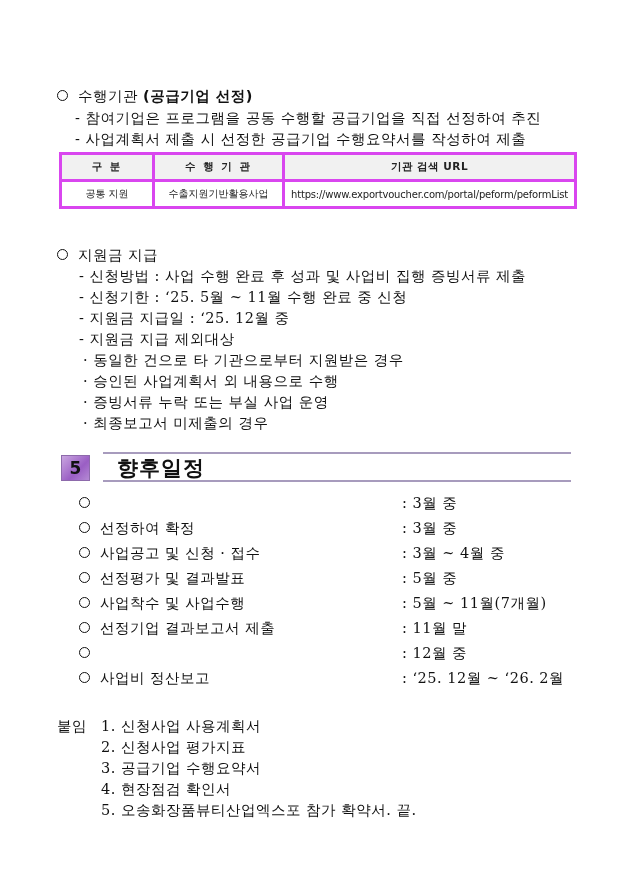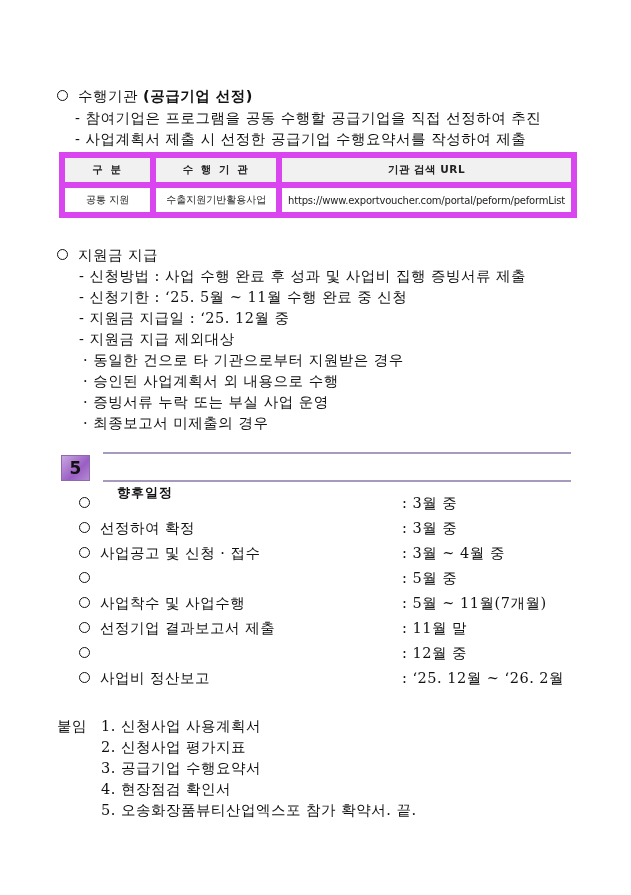--- a/index.html
+++ b/index.html
@@ -14,40 +14,40 @@
       display: inline-block; width: 9px; height: 9px; border: 1.6px solid #111;
       border-radius: 50%; vertical-align: middle; margin-right: 10px; position: relative; top: -2px;
     }
     .bold { font-weight: bold; }
 
     table.org {
       position: absolute; left: 59px; top: 152px; width: 518px;
       border-collapse: collapse; font-family: "DejaVu Sans", "Liberation Sans", sans-serif;
       font-size: 10px; color: #222;
     }
-    table.org th, table.org td { border: 6px solid #d946ef; padding: 0 6px; }
+    table.org th, table.org td { border: 3px solid #d946ef; padding: 0 6px; }
     table.org th { background: #f1f1f1; font-weight: bold; height: 24px; font-size: 10.5px; letter-spacing: 2px; }
     table.org td { height: 24px; }
     table.org tr.tall td { height: 38px; line-height: 15px; }
     table.org td.c { text-align: center; }
     table.org td.url { text-align: left; letter-spacing: -0.2px; }
     table.org th.url-h { letter-spacing: 0.5px; }
 
     .sec-num {
       position: absolute; left: 61px; top: 455px; width: 27px; height: 24px;
       background: linear-gradient(135deg, #c9a6e0 0%, #9a5ec4 60%, #b48ad4 100%);
       border: 1px solid #8d6aab;
       color: #111; font-family: "DejaVu Sans", "Liberation Sans", sans-serif;
       font-weight: bold; font-size: 17px; text-align: center; line-height: 24px;
     }
     .sec-rule-top { position: absolute; left: 103px; top: 452px; width: 468px; height: 2px; background: #a79bbd; }
     .sec-rule-bot { position: absolute; left: 103px; top: 480px; width: 468px; height: 2px; background: #a79bbd; }
     .sec-title {
-      position: absolute; left: 117px; top: 482px;
-      font-family: Liberation Mono, monospace; font-weight: bold; font-size: 13px; line-height: 24px;
+      position: absolute; left: 117px; top: 456px;
+      font-family: Liberation Serif, serif; font-weight: bold; font-size: 21px; line-height: 24px;
       letter-spacing: 1px;
     }
     .sched-label { position: absolute; left: 79px; }
     .sched-val { position: absolute; left: 402px; }
   </style>
 </head>
 <body>
 
 <div class="line sans" style="left:57px; top:86px;">
   <span class="bullet-o"></span><span>수행기관 </span><span class="bold">(공급기업 선정)</span>
@@ -92,21 +92,21 @@
 <div>
   <div class="line sched-label" style="top:493px;"><span class="bullet-o"></span></div>
   <div class="line sched-val" style="top:493px;">: 3월 중</div>
 
   <div class="line sched-label" style="top:518px;"><span class="bullet-o"></span><span>선정하여 확정</span></div>
   <div class="line sched-val" style="top:518px;">: 3월 중</div>
 
   <div class="line sched-label" style="top:543px;"><span class="bullet-o"></span><span>사업공고 및 신청 · 접수</span></div>
   <div class="line sched-val" style="top:543px;">: 3월 ~ 4월 중</div>
 
-  <div class="line sched-label" style="top:568px;"><span class="bullet-o"></span></div>
+  <div class="line sched-label" style="top:568px;"><span class="bullet-o"></span><span>선정평가 및 결과발표</span></div>
   <div class="line sched-val" style="top:568px;">: 5월 중</div>
 
   <div class="line sched-label" style="top:593px;"><span class="bullet-o"></span><span>사업착수 및 사업수행</span></div>
   <div class="line sched-val" style="top:593px;">: 5월 ~ 11월(7개월)</div>
 
   <div class="line sched-label" style="top:618px;"><span class="bullet-o"></span><span>선정기업 결과보고서 제출</span></div>
   <div class="line sched-val" style="top:618px;">: 11월 말</div>
 
   <div class="line sched-label" style="top:643px;"><span class="bullet-o"></span></div>
   <div class="line sched-val" style="top:643px;">: 12월 중</div>

